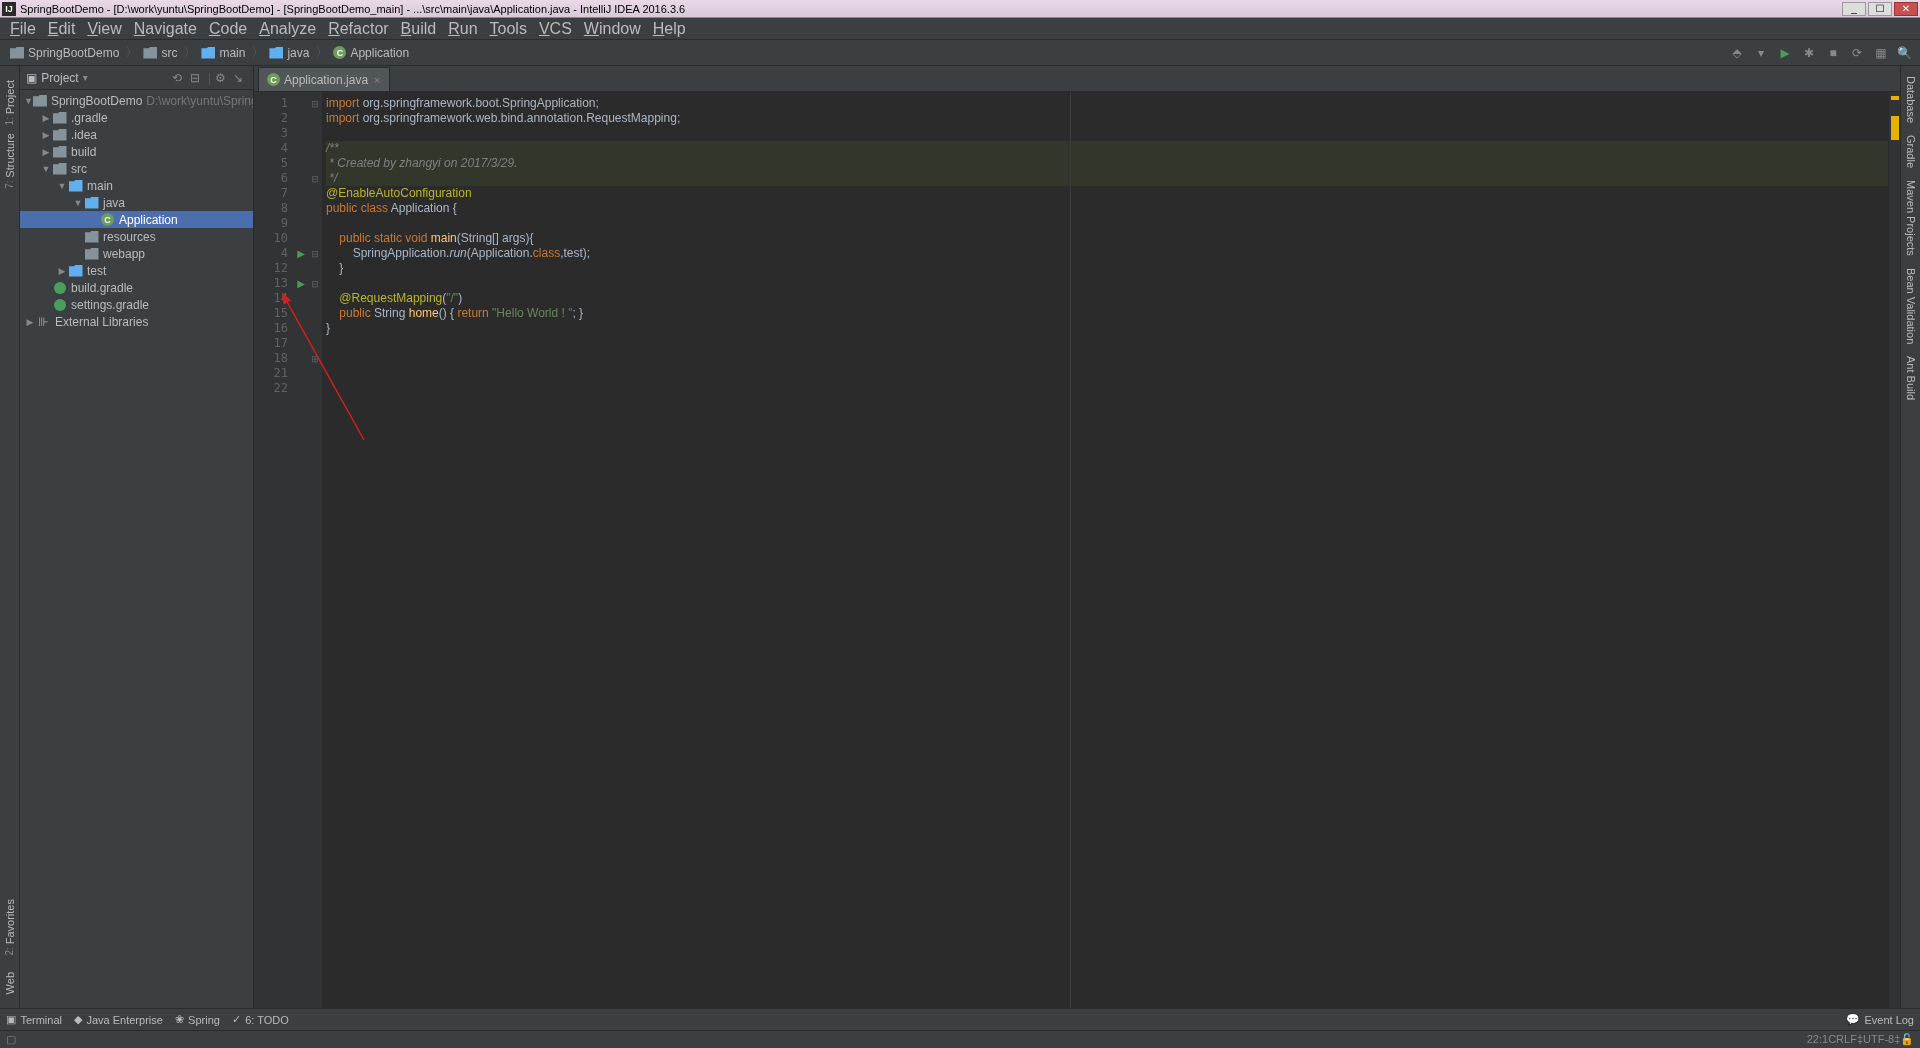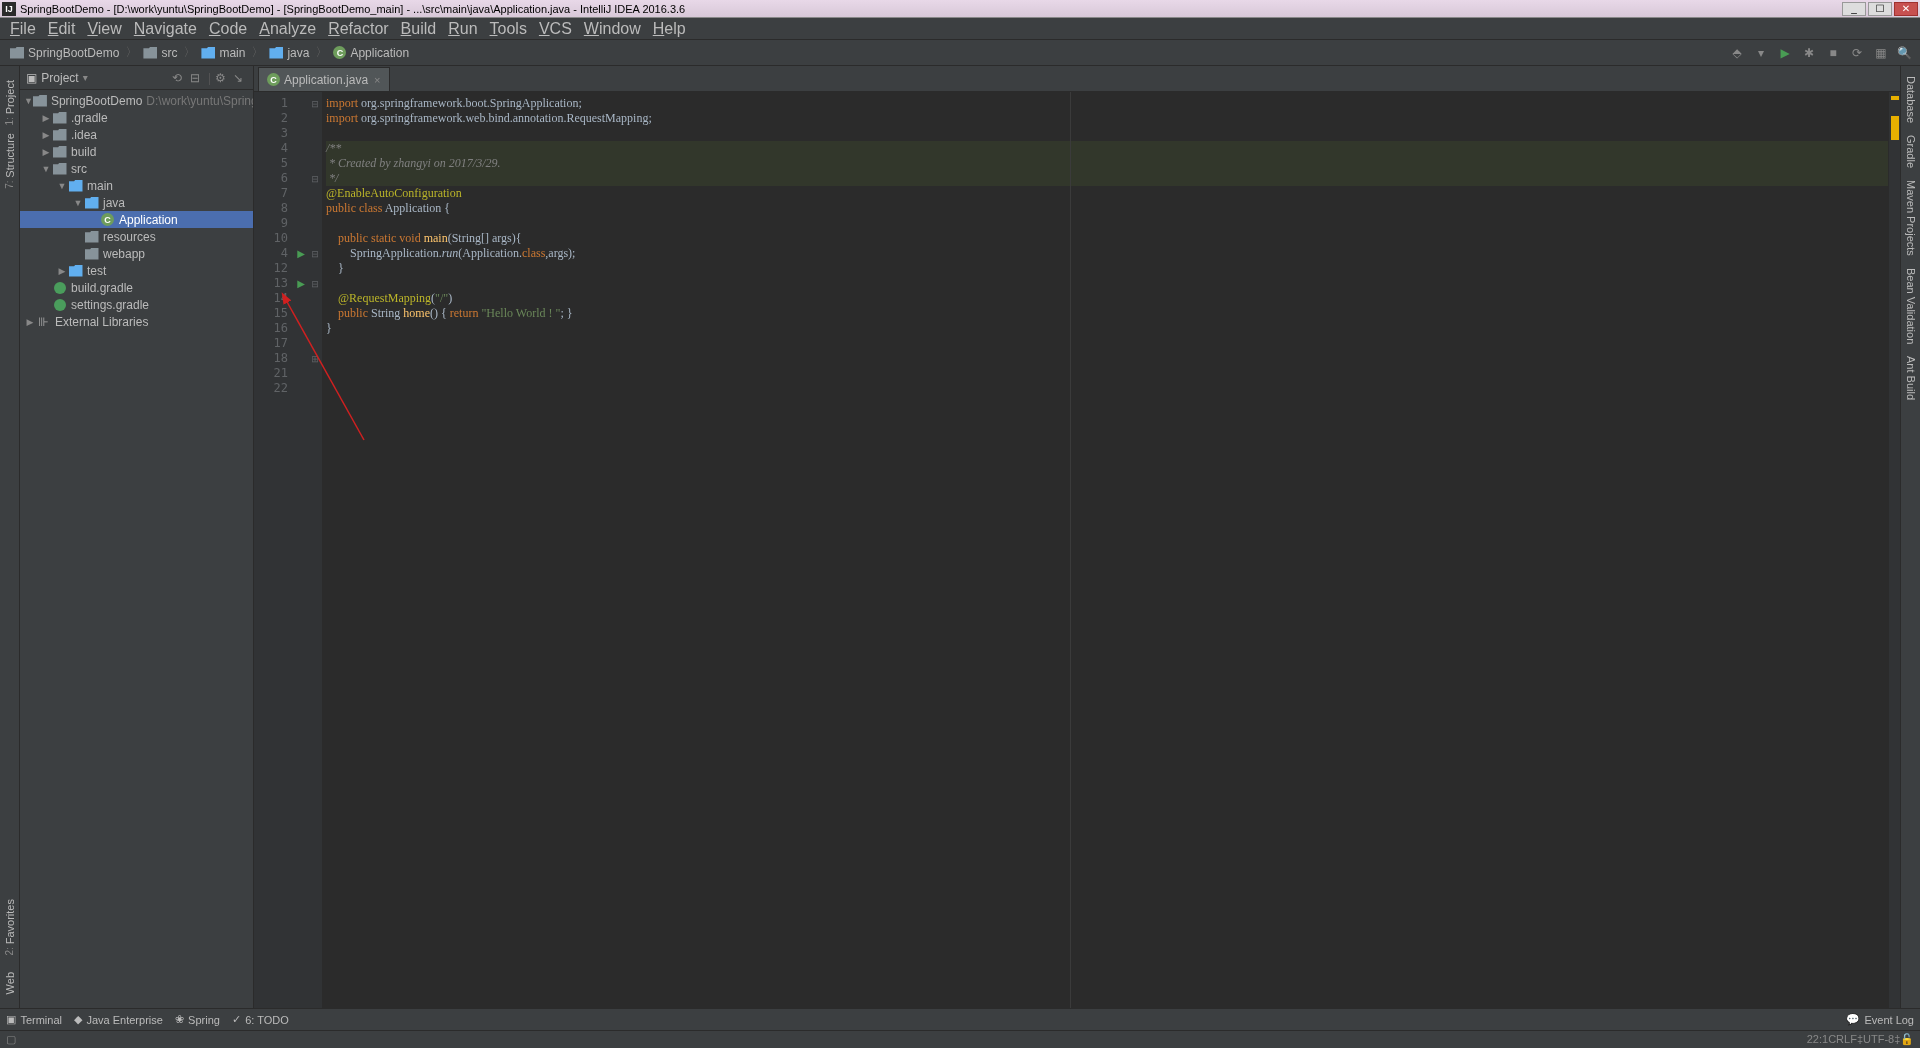--- a/index.html
+++ b/index.html
@@ -92,21 +92,21 @@
 .editor-tab{height:24px;padding:0 8px;display:flex;align-items:center;gap:4px;background:#515658;border:1px solid #2b2b2b;border-bottom:none;font-size:12px;cursor:pointer;}
 .editor-tab .close-x{color:#888;font-size:11px;margin-left:2px;}
 .editor-body{flex:1;display:flex;position:relative;overflow:hidden;}
 .gutter-col{width:40px;background:#313335;text-align:right;padding:4px 6px 0 0;font-family:Consolas,monospace;font-size:12px;color:#606366;line-height:15px;}
 .gutter-col .ln{height:15px;}
 .marker-col{width:14px;background:#313335;padding-top:4px;}
 .marker-col .mk{height:15px;display:flex;align-items:center;justify-content:center;}
 .run-mk{color:#499c54;font-size:10px;}
 .fold-col{width:14px;background:#313335;padding-top:4px;}
 .fold-col .fd{height:15px;display:flex;align-items:center;justify-content:center;color:#606366;font-size:9px;}
-.code-col{flex:1;background:#2b2b2b;padding:4px 0 0 4px;font-family:Liberation Serif, serif;font-size:12px;line-height:15px;position:relative;}
+.code-col{flex:1;background:#2b2b2b;padding:4px 0 0 4px;font-family:Liberation Sans, sans-serif;font-size:12px;line-height:15px;position:relative;}
 .code-col .cl{height:15px;white-space:pre;}
 .code-col .comment-bg{background:#32372b;}
 .right-margin{position:absolute;top:0;bottom:0;left:748px;width:1px;background:#3b3b3b;}
 
 .right-gutter{width:20px;background:#3c3f41;border-left:1px solid #2b2b2b;display:flex;flex-direction:column;align-items:center;gap:4px;padding-top:6px;}
 
 .scroll-strip{width:12px;background:#313335;position:relative;border-left:1px solid #2b2b2b;}
 .scroll-mark{position:absolute;right:1px;width:8px;height:4px;}
 
 .k{color:#cc7832;}
@@ -407,21 +407,21 @@
       <div class="cl"><span class="k">import </span><span class="n">org.springframework.boot.SpringApplication;</span></div>
           <div class="cl"><span class="k">import </span><span class="n">org.springframework.web.bind.annotation.</span><span class="cls">RequestMapping</span><span class="n">;</span></div>
           <div class="cl"></div>
           <div class="cl comment-bg"><span class="c">/**</span></div>
           <div class="cl comment-bg"><span class="c"> * Created by zhangyi on 2017/3/29.</span></div>
           <div class="cl comment-bg"><span class="c"> */</span></div>
           <div class="cl"><span class="a">@EnableAutoConfiguration</span></div>
           <div class="cl"><span class="k">public class </span><span class="n">Application {</span></div>
           <div class="cl"></div>
           <div class="cl">    <span class="k">public static void </span><span class="f">main</span><span class="n">(String[] args){</span></div>
-          <div class="cl">        <span class="n">SpringApplication.</span><span class="i">run</span><span class="n">(Application.</span><span class="k">class</span><span class="n">,args);</span></div>
+          <div class="cl">        <span class="n">SpringApplication.</span><span class="i">run</span><span class="n">(Application.</span><span class="k">class</span><span class="n">,test);</span></div>
           <div class="cl">    <span class="n">}</span></div>
           <div class="cl"></div>
           <div class="cl">    <span class="a">@RequestMapping</span><span class="n">(</span><span class="s">"/"</span><span class="n">)</span></div>
           <div class="cl">    <span class="k">public </span><span class="n">String </span><span class="f">home</span><span class="n">() { </span><span class="k">return </span><span class="s">"Hello World ! "</span><span class="n">; }</span></div>
           <div class="cl"><span class="n">}</span></div>
           <div class="cl"></div>
         </div>
       <div class="scroll-strip">
         <div class="scroll-mark" style="top:4px;background:#e8b000;"></div>
         <div class="scroll-mark" style="top:24px;height:24px;background:#e8b000;"></div>

